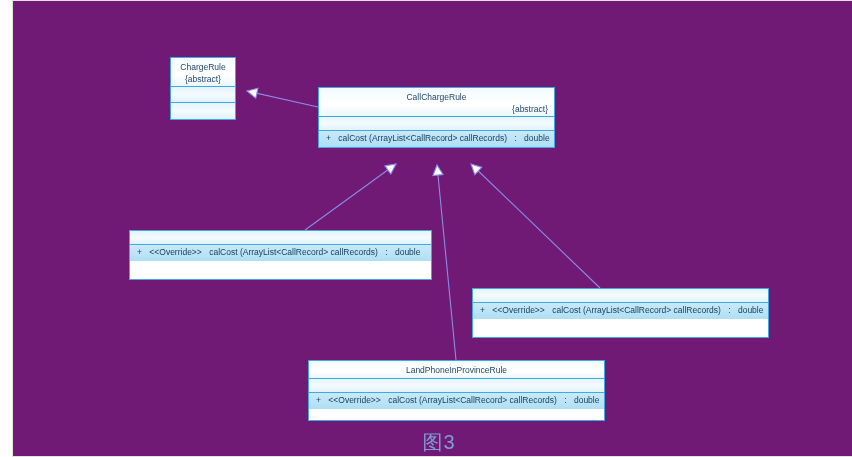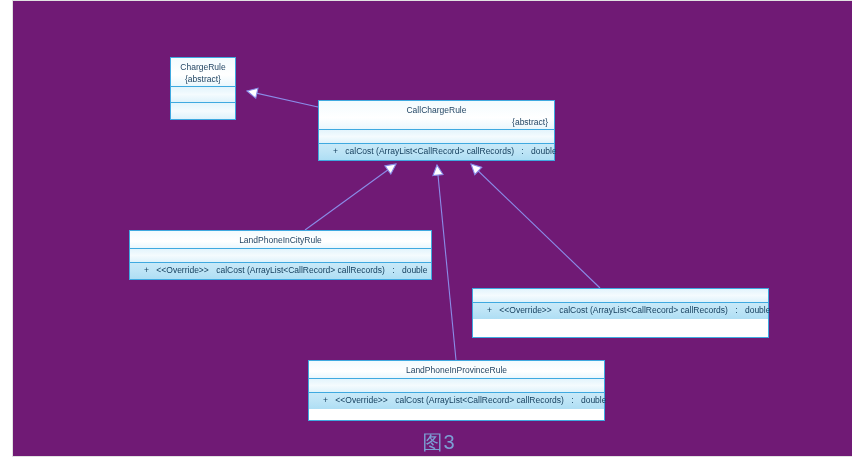--- a/index.html
+++ b/index.html
@@ -69,35 +69,35 @@
     padding-right: 6px;
     white-space: nowrap;
   }
   .uml-empty {
     background: linear-gradient(180deg, #e3f4fc 0%, #f4fbfe 50%, #dff2fb 100%);
   }
   .uml-ops {
     background: linear-gradient(180deg, #c8e9f8 0%, #bde4f6 50%, #aedef4 100%);
     white-space: nowrap;
     line-height: 15px;
-    padding-left: 14px;
+    padding-left: 7px;
     color: #16405f;
   }
   .op-vis { }
   .op-stereo { }
   .op-sig { }
   .op-ret { }
 
   
   #cls-chargerule      { left: 157px; top: 56px;  width: 66px;  height: 63px; }
   #cls-chargerule .c1  { height: 29px; }
   #cls-chargerule .c2  { height: 16px; }
   #cls-chargerule .c3  { height: 16px; }
 
-  #cls-callchargerule     { left: 305px; top: 99px;  width: 237px; height: 61px; }
+  #cls-callchargerule     { left: 305px; top: 86px;  width: 237px; height: 61px; }
   #cls-callchargerule .c1 { height: 29px; }
   #cls-callchargerule .c2 { height: 14px; }
   #cls-callchargerule .c3 { height: 16px; }
 
   #cls-incity     { left: 116px; top: 229px; width: 303px; height: 50px; }
   #cls-incity .c1 { height: 18px; }
   #cls-incity .c2 { height: 14px; }
   #cls-incity .c3 { height: 16px; }
 
   #cls-inland     { left: 459px; top: 287px; width: 297px; height: 50px; }
@@ -168,23 +168,20 @@
     <div class="uml-compartment uml-empty c2"></div>
     <div class="uml-compartment uml-ops c3">
       <span class="op-vis" style="margin-right: 5px;">+</span>
       <span class="op-sig" style="margin-right: 5px;">calCost (ArrayList&lt;CallRecord&gt; callRecords)</span>
       <span class="op-sep" style="margin-right: 5px;">:</span>
       <span class="op-ret" style="margin-right: 5px;">double</span>
     </div>
   </div>
 
   <div class="uml-class" id="cls-incity">
-    <div class="uml-compartment uml-head c1">
-      <span class="uml-name">LandPhoneInCityRule</span>
-    </div>
     <div class="uml-compartment uml-empty c2"></div>
     <div class="uml-compartment uml-ops c3">
       <span class="op-vis" style="margin-right: 5px;">+</span>
       <span class="op-stereo" style="margin-right: 5px;">&lt;&lt;Override&gt;&gt;</span>
       <span class="op-sig" style="margin-right: 5px;">calCost (ArrayList&lt;CallRecord&gt; callRecords)</span>
       <span class="op-sep" style="margin-right: 5px;">:</span>
       <span class="op-ret" style="margin-right: 5px;">double</span>
     </div>
   </div>
 

